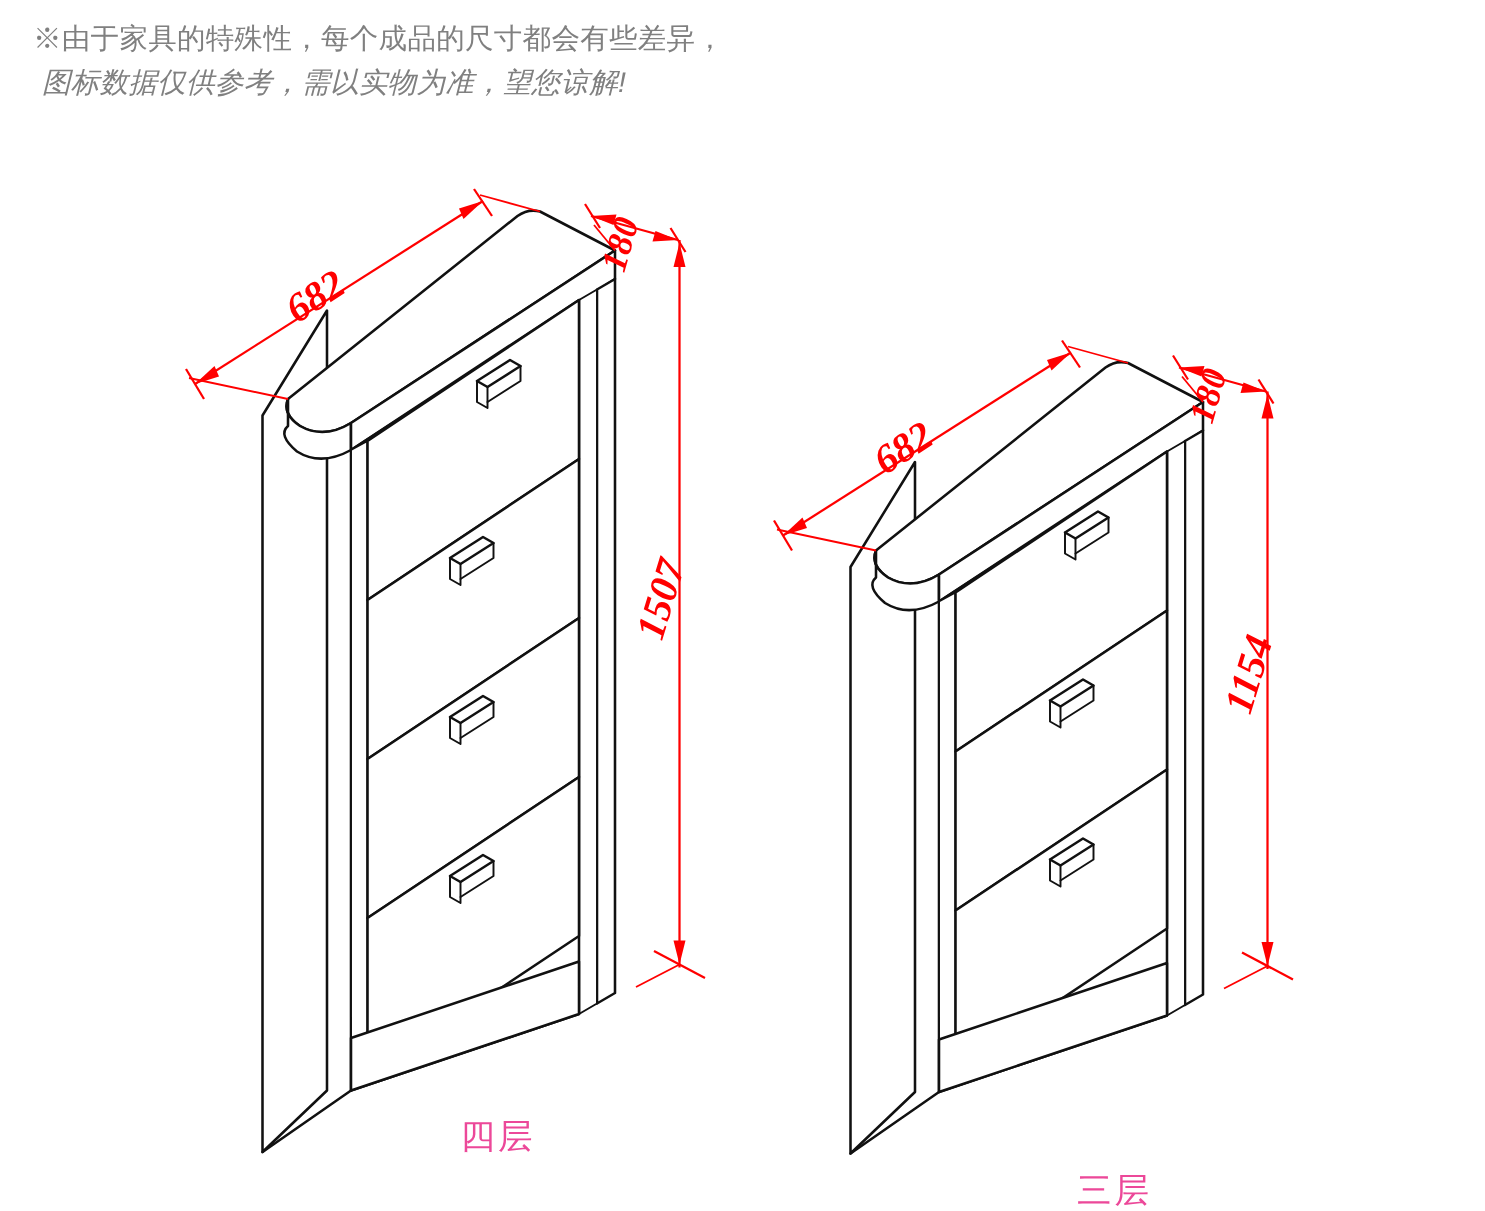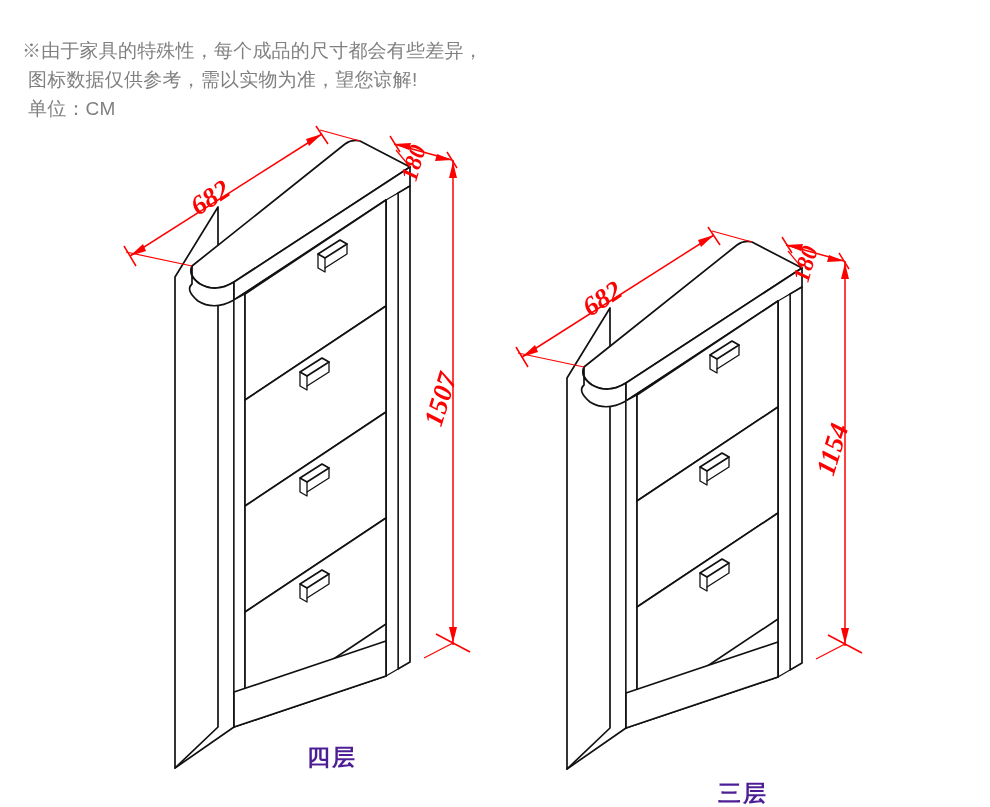--- a/index.html
+++ b/index.html
@@ -13,47 +13,47 @@
     position: relative;
     overflow: hidden;
     font-family: "Liberation Sans", sans-serif;
     color: #8a8a8a;
   }
 
   
   #note-block {
     position: absolute;
     left: 22px;
-    top: 36px;
+    top: 12px;
     width: 560px;
   }
   .note-line {
     font-size: 19px;
     line-height: 29px;
     color: #808080;
     white-space: pre;
     letter-spacing: 0.2px;
   }
-  .note-line.indent { padding-left: 6px; }
+  .note-line.indent { padding-left: 6px; font-style: italic; }
 
   
   #drawing {
     position: absolute;
     left: 0;
     top: 0;
     width: 990px;
     height: 807px;
   }
 
   
   .caption {
     position: absolute;
     font-size: 23px;
-    font-weight: bold;
-    color: #4c1d95;
+    font-weight: normal;
+    color: #ec4899;
     font-family: "DejaVu Sans", sans-serif;
     letter-spacing: 2px;
     white-space: nowrap;
   }
   #caption-left  { left: 307px; top: 742px; }
   #caption-right { left: 718px; top: 778px; }
 
   
   .ink      { fill: none; stroke: #111111; stroke-width: 1.7; stroke-linejoin: round; stroke-linecap: round; }
   .ink-thin { fill: none; stroke: #111111; stroke-width: 1.3; stroke-linejoin: round; stroke-linecap: round; }
@@ -69,21 +69,20 @@
     font-size: 27px;
   }
   .dimtxt.small { font-size: 24px; }
 </style>
 </head>
 <body>
 
 <div id="note-block">
   <div class="note-line">※由于家具的特殊性，每个成品的尺寸都会有些差异，</div>
   <div class="note-line indent">图标数据仅供参考，需以实物为准，望您谅解!</div>
-  <div class="note-line indent">单位：CM</div>
 </div>
 
 <svg id="drawing" viewBox="0 0 990 807">
 
   <g>
 
     <polygon class="face" points="175,277 218,207 218,727 175,768"></polygon>
 
     <path class="face" d="M 192,266 L 345,144 Q 352,139 360,141 L 410,167 L 234,282 Q 216,293 200,284 Q 188,276 192,266 Z"></path>
 

